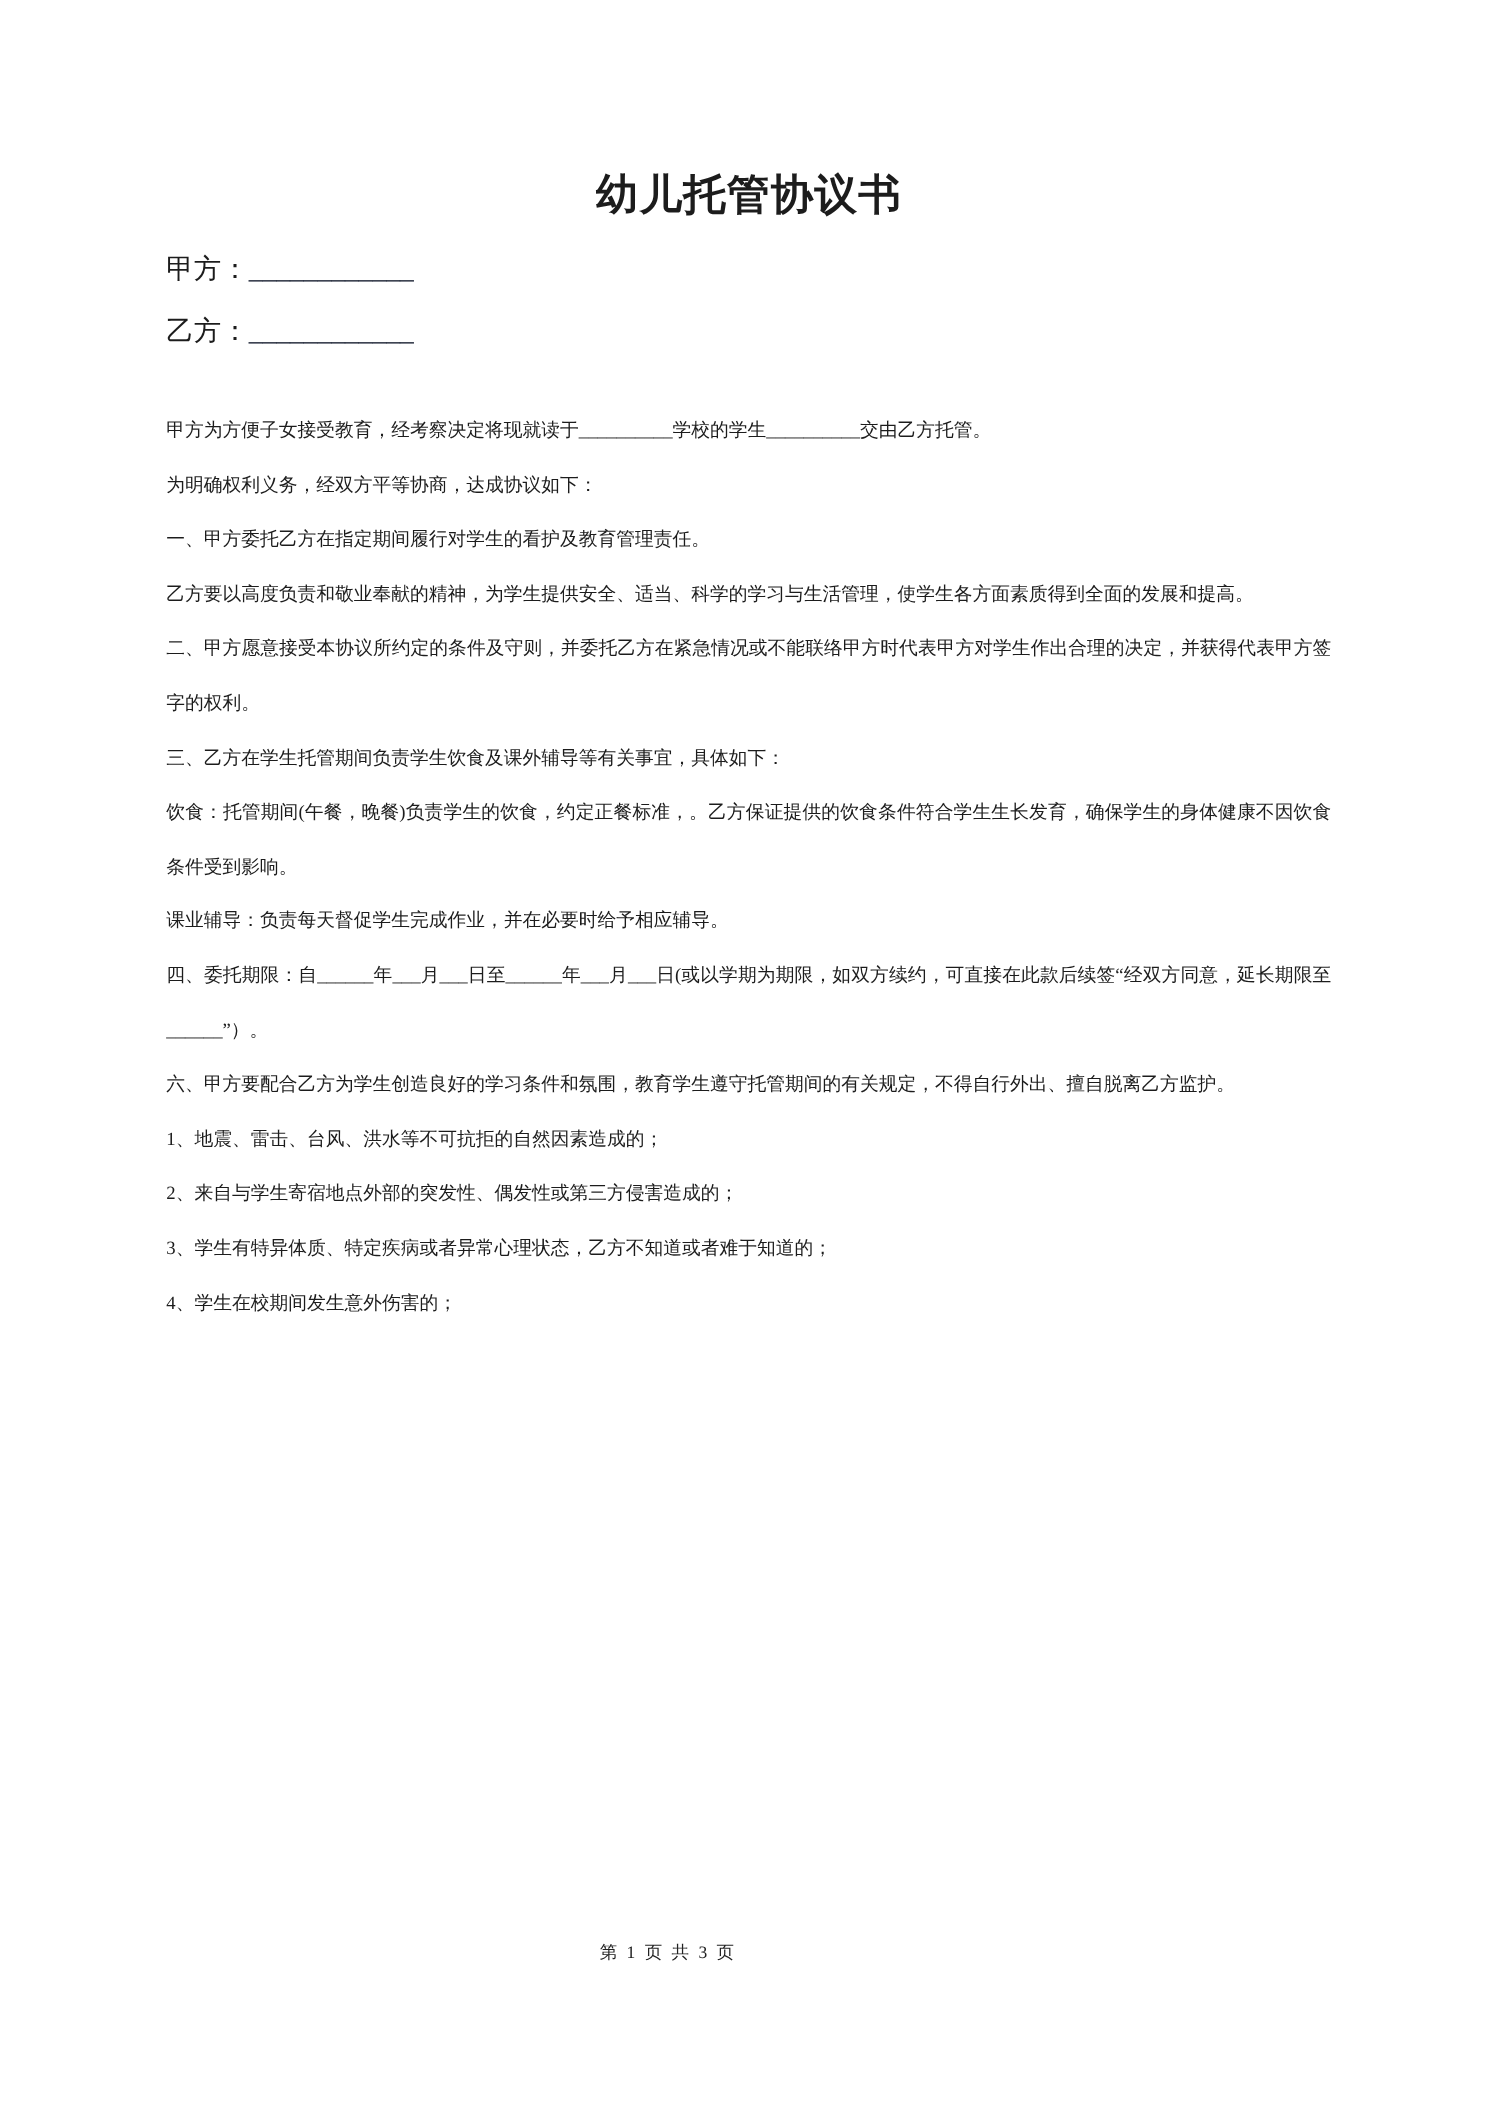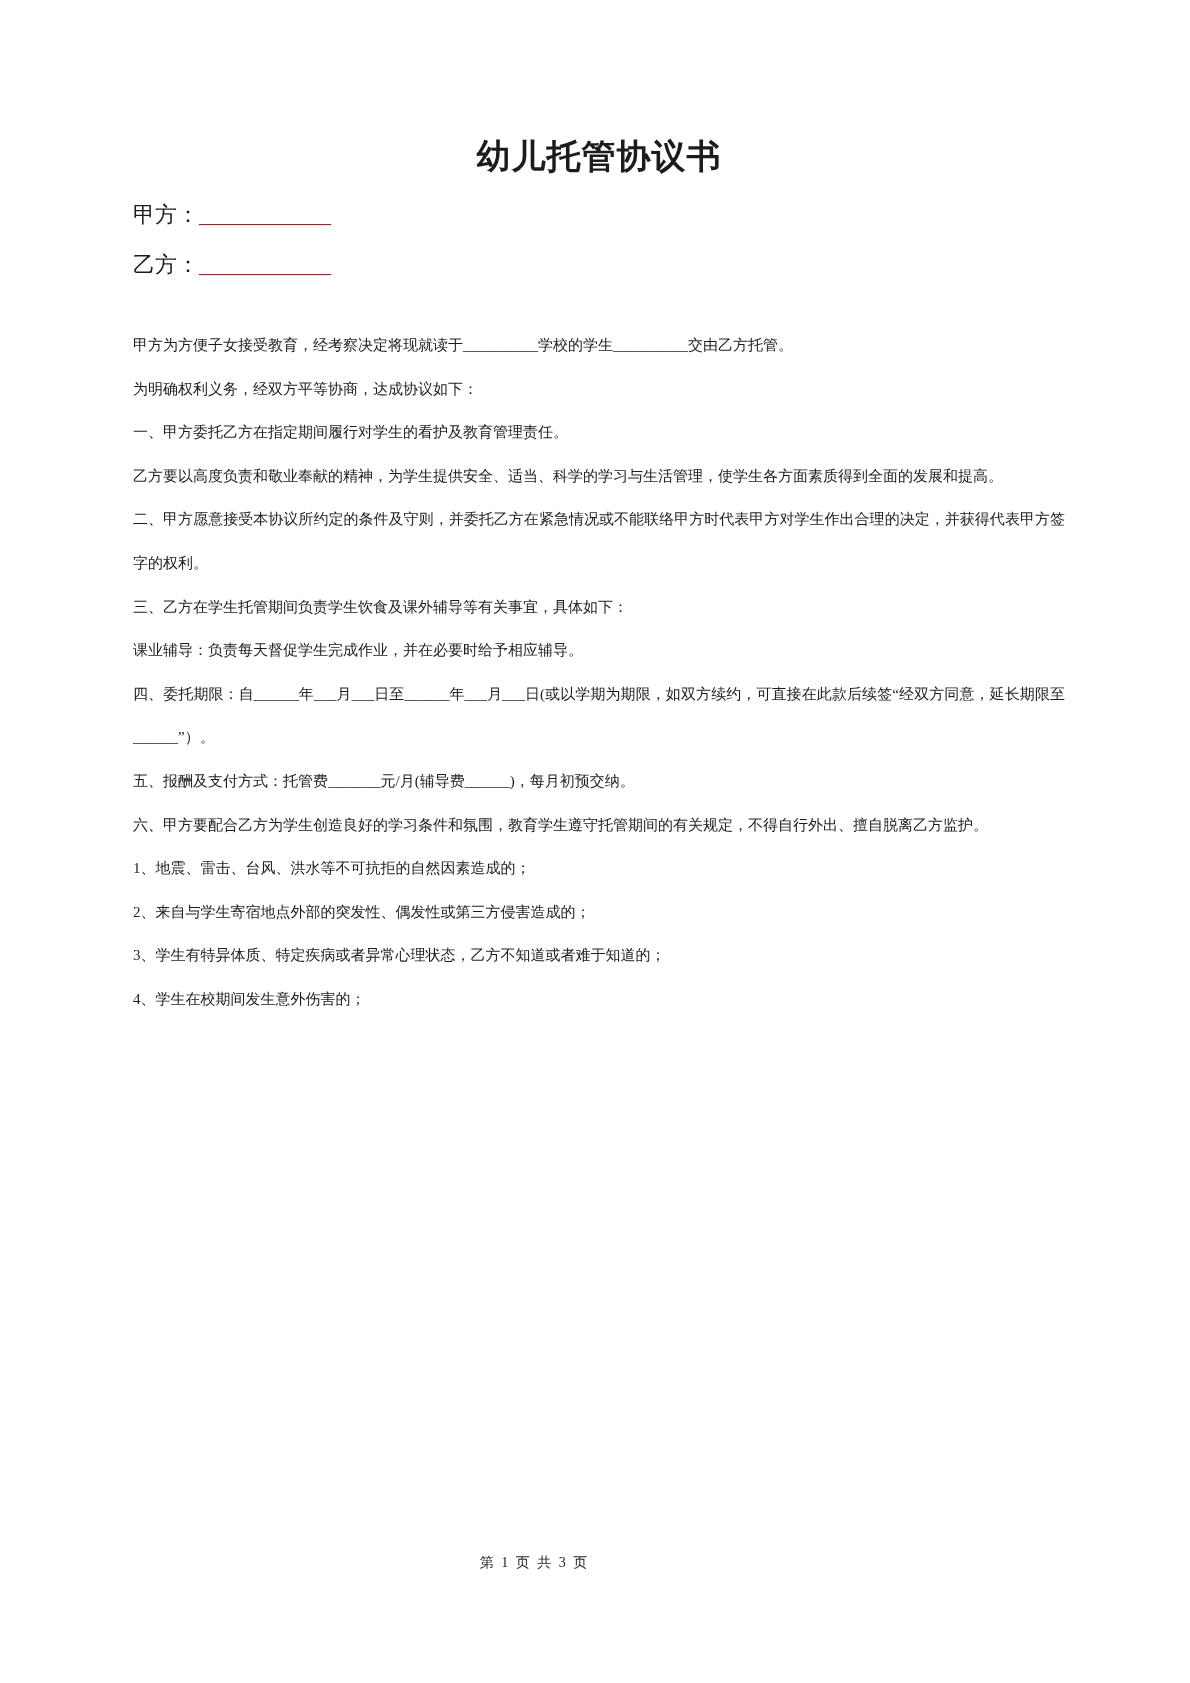--- a/index.html
+++ b/index.html
@@ -29,21 +29,21 @@
     font-weight: bold;
     text-align: center;
     letter-spacing: 1px;
   }
   .party-line {
     font-size: 22px;
     line-height: 50px;
     text-align: left;
   }
   .party-line .blank {
-    color: #7f1d1d;
+    color: #0f172a;
     letter-spacing: 0;
   }
   .body-text {
     margin-top: 34px;
   }
   .body-text p {
     margin: 0;
     font-size: 15px;
     line-height: 43.6px;
     text-align: justify;
@@ -73,23 +73,23 @@
 
     <div class="party-line"><span>乙方：</span><span class="blank">____________</span></div>
 
     <div class="body-text">
       <p>甲方为方便子女接受教育，经考察决定将现就读于__________学校的学生__________交由乙方托管。</p>
       <p>为明确权利义务，经双方平等协商，达成协议如下：</p>
       <p>一、甲方委托乙方在指定期间履行对学生的看护及教育管理责任。</p>
       <p>乙方要以高度负责和敬业奉献的精神，为学生提供安全、适当、科学的学习与生活管理，使学生各方面素质得到全面的发展和提高。</p>
       <p>二、甲方愿意接受本协议所约定的条件及守则，并委托乙方在紧急情况或不能联络甲方时代表甲方对学生作出合理的决定，并获得代表甲方签字的权利。</p>
       <p>三、乙方在学生托管期间负责学生饮食及课外辅导等有关事宜，具体如下：</p>
+      <p>饮食：托管期间(午餐，晚餐)负责学生的饮食，约定正餐标准，。乙方保证提供的饮食条件符合学生生长发育，确保学生的身体健康不因饮食条件受到影响。</p>
       <p>课业辅导：负责每天督促学生完成作业，并在必要时给予相应辅导。</p>
       <p>四、委托期限：自______年___月___日至______年___月___日(或以学期为期限，如双方续约，可直接在此款后续签“经双方同意，延长期限至______”）。</p>
-      <p>五、报酬及支付方式：托管费_______元/月(辅导费______)，每月初预交纳。</p>
       <p>六、甲方要配合乙方为学生创造良好的学习条件和氛围，教育学生遵守托管期间的有关规定，不得自行外出、擅自脱离乙方监护。</p>
       <p>1、地震、雷击、台风、洪水等不可抗拒的自然因素造成的；</p>
       <p>2、来自与学生寄宿地点外部的突发性、偶发性或第三方侵害造成的；</p>
       <p>3、学生有特异体质、特定疾病或者异常心理状态，乙方不知道或者难于知道的；</p>
       <p>4、学生在校期间发生意外伤害的；</p>
     </div>
   </div>
 
   <div class="footer">第 1 页 共 3 页</div>
 </div>

